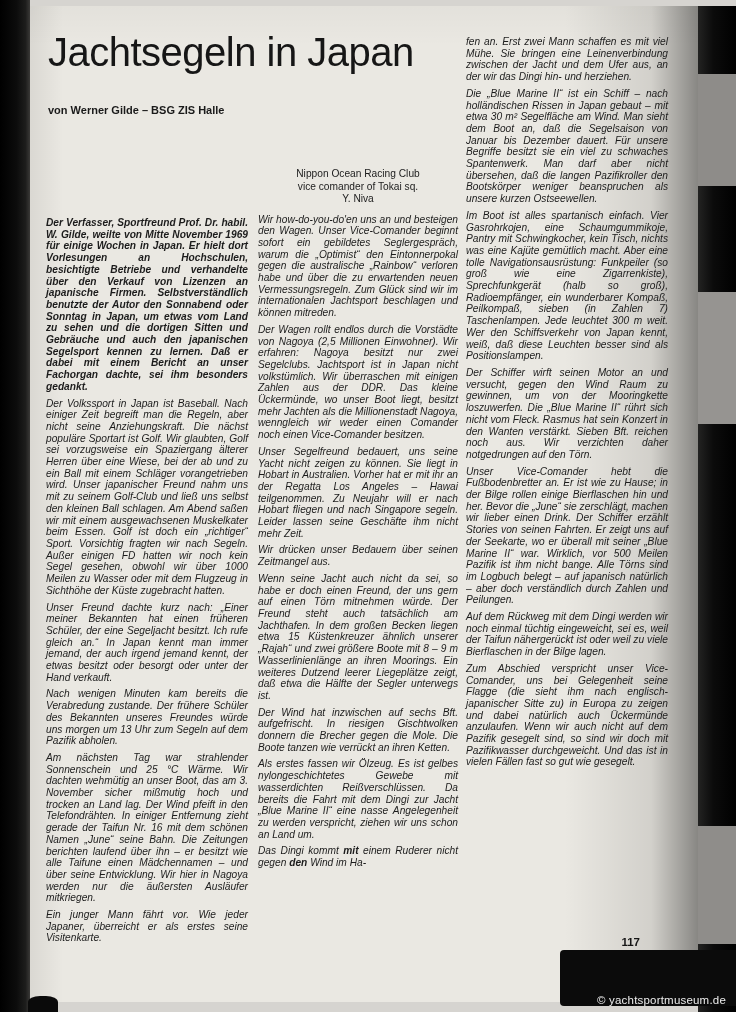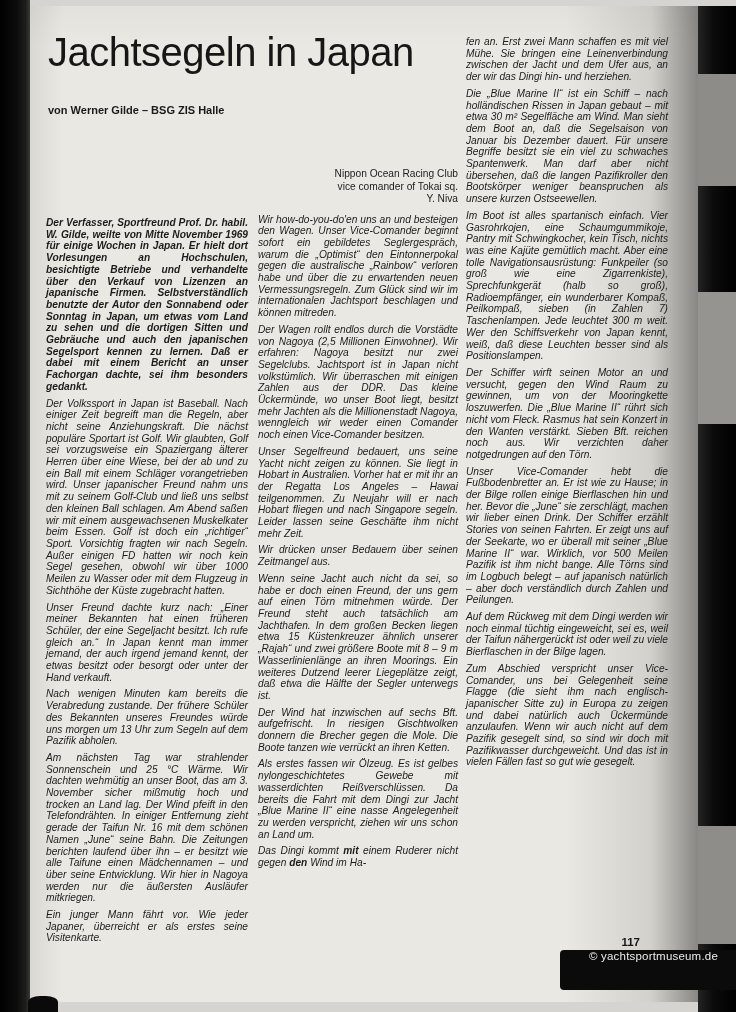--- a/index.html
+++ b/index.html
@@ -47,31 +47,31 @@
     position:absolute;
     font-size:10.2px;line-height:11.7px;color:#1c1c1c;
     text-align:justify;hyphens:auto;-webkit-hyphens:auto;
   }
   .col p{margin:0 0 5px 0;font-style:italic;}
   .col1{left:16px;top:166px;width:202px;margin-top:45px;}
   .col2{left:228px;top:162px;width:200px;}
   .col3{left:436px;top:30px;width:202px;}
   .lead{font-weight:bold;}
   .club-header{text-align:center;margin:0 0 8px 0;}
-  .club-header div{line-height:12.5px;text-align:right;}
+  .club-header div{line-height:12.5px;}
   .page-number{
     position:absolute;left:570px;top:930px;width:40px;
     text-align:right;font-size:11.5px;font-weight:bold;color:#161616;
   }
   
   .wm-box{
-    position:absolute;left:560px;top:950px;width:176px;height:40px;
+    position:absolute;left:560px;top:950px;width:176px;height:56px;
     background:#0b0b0b;border-radius:4px 0 0 4px;
-    display:flex;align-items:flex-start;justify-content:flex-end;
-    padding-right:18px;box-sizing:border-box;
+    display:flex;align-items:flex-end;justify-content:flex-end;
+    padding-right:10px;box-sizing:border-box;
   }
   .wm-text{color:#ededed;font-size:11.5px;letter-spacing:0.2px;}
 </style>
 </head>
 <body>
 
 <div class="scan">
 
   <div class="band-left"></div>
 

